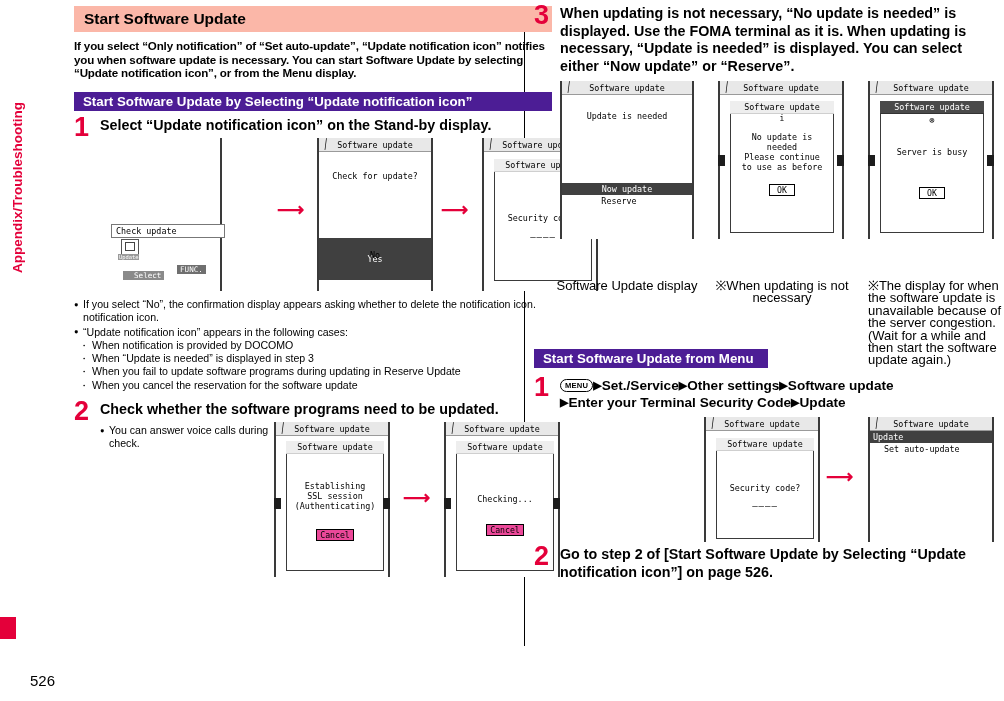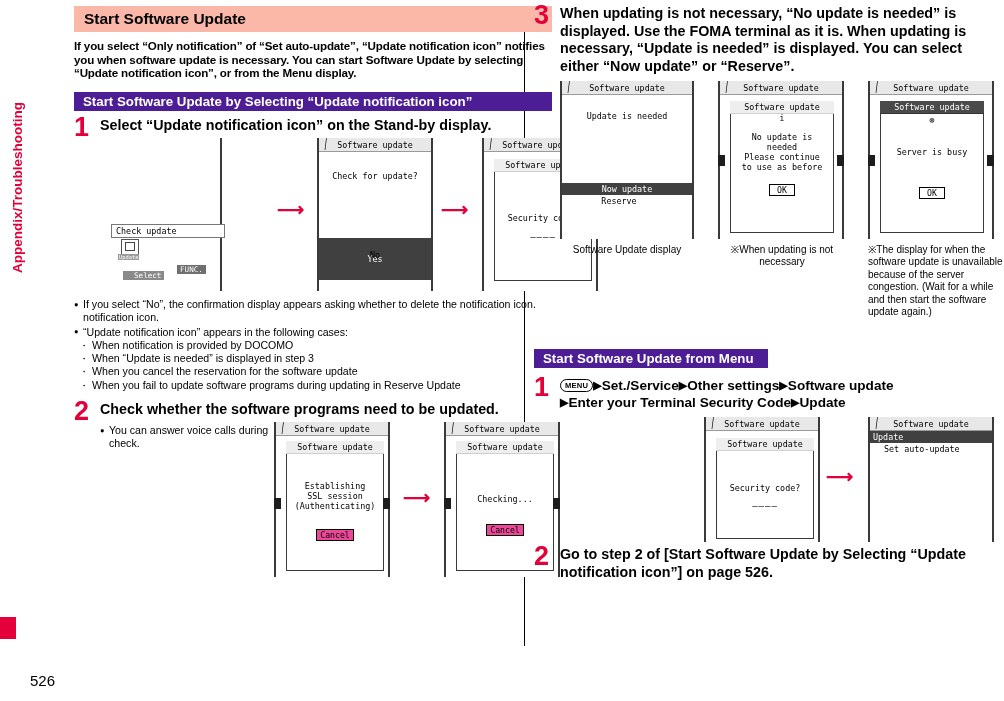--- a/index.html
+++ b/index.html
@@ -107,21 +107,21 @@
     font-size:8.2px;padding:0px 7px;background:#fff;
   }
   .cancelbtn{
     display:inline-block;border:1.4px solid #000;font-family:"DejaVu Sans Mono", monospace;
     font-size:8.2px;padding:0px 3px;background:#ec4899;
   }
   .sidenotch{position:absolute;width:7px;height:11px;background:#1d1d1d;}
 
   .redarrow{color:#e4003a;font-size:19px;line-height:19px;font-weight:bold;}
 
-  .cap{font-size:10px;line-height:12.4px;text-align:center;}
+  .cap{font-size:13px;line-height:12.4px;text-align:center;margin-top:36px;}
   .cap.left{text-align:left;}
 
   .ph-softkey{
     display:inline-block;background:#8a8a8a;color:#fff;font-size:7.6px;
     font-family:"DejaVu Sans Mono", monospace;padding:0 3px;
   }
   .ph-softkey.dk{background:#6f6f6f;}
   .fieldbox{border:1px solid #777;background:#fff;font-family:"DejaVu Sans Mono", monospace;
     font-size:8.4px;padding:1px 4px;}
   .dashes{font-family:"DejaVu Sans Mono", monospace;font-size:9px;letter-spacing:1px;}
@@ -196,22 +196,22 @@
         </div>
       </div>
     </div>
 
     <div class="bl" style="margin-top:4px;">
       <div class="b1">If you select “No”, the confirmation display appears asking whether to delete the notification icon.</div>
       <div class="cont">notification icon.</div>
       <div class="b1" style="margin-top:1px;">“Update notification icon” appears in the following cases:</div>
       <div class="b2">When notification is provided by DOCOMO</div>
       <div class="b2">When “Update is needed” is displayed in step 3</div>
+      <div class="b2">When you fail to update software programs during updating in Reserve Update</div>
       <div class="b2">When you cancel the reservation for the software update</div>
-      <div class="b2">When you fail to update software programs during updating in Reserve Update</div>
     </div>
 
     <div class="step" style="margin-top:9px;">
       <div class="step-num">2</div>
       <div class="step-txt">Check whether the software programs need to be updated.</div>
     </div>
 
     <div style="position:relative;height:160px;margin-top:4px;">
       <div class="bl" style="position:absolute;left:26px;top:0;width:170px;">
         <div class="b1">You can answer voice calls during check.</div>

